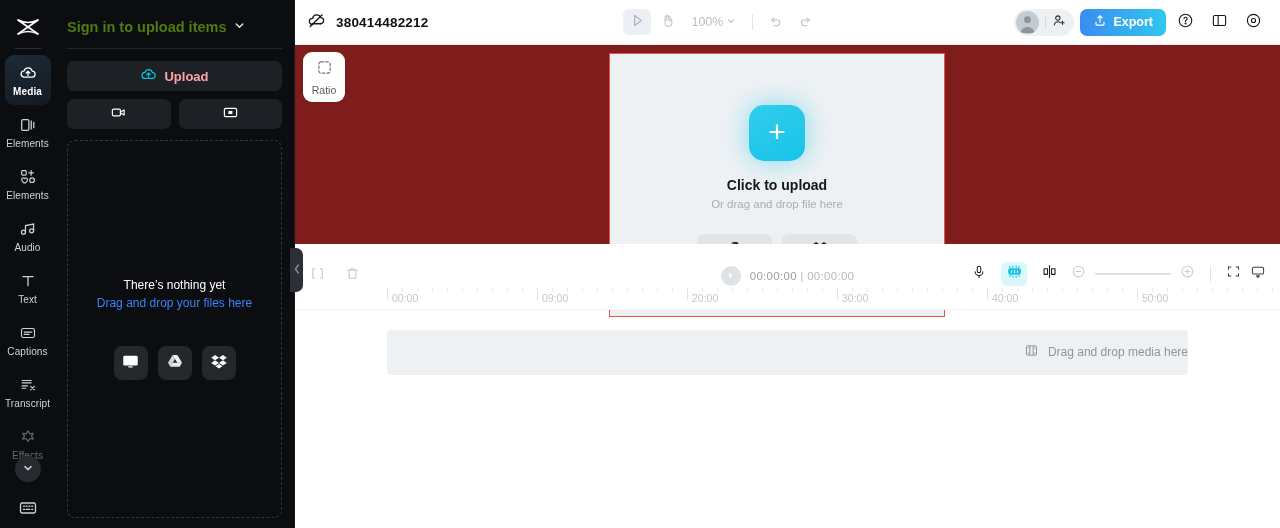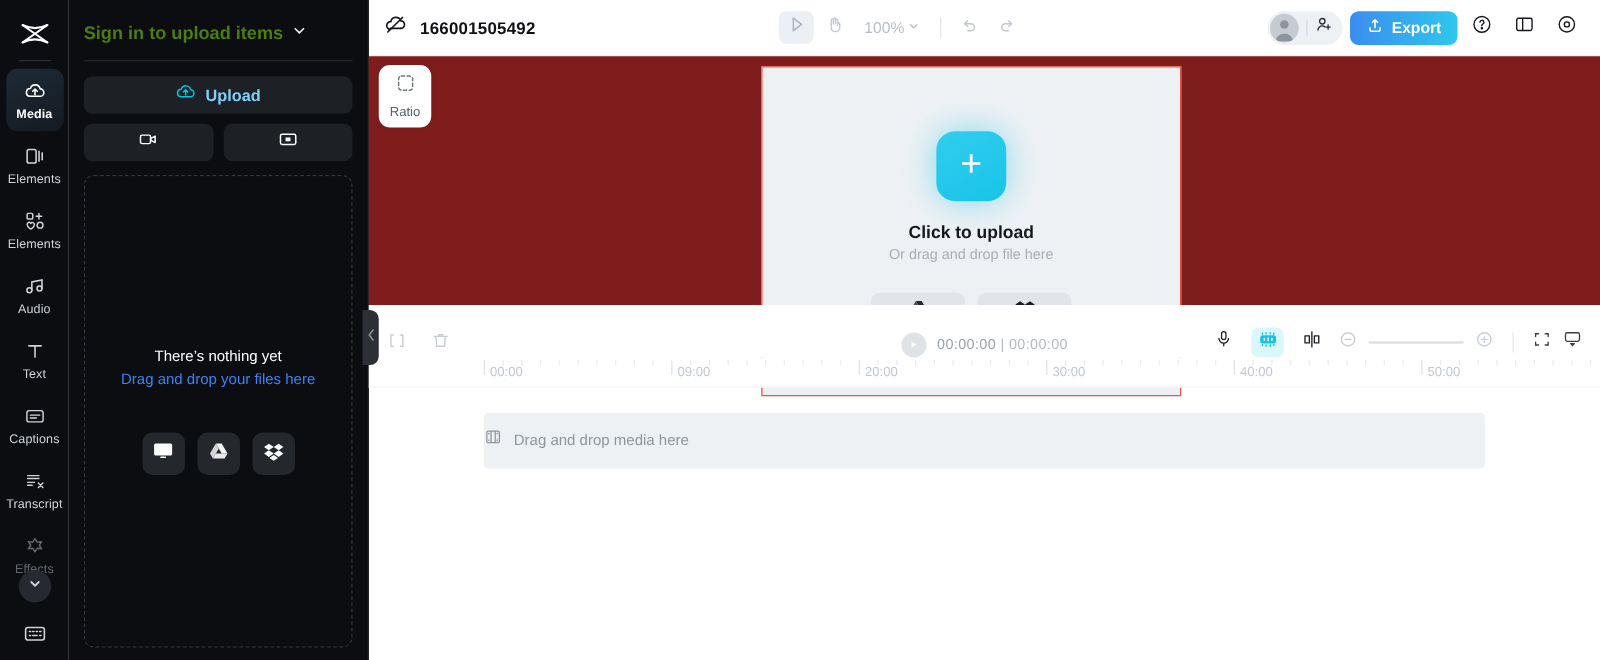--- a/index.html
+++ b/index.html
@@ -44,21 +44,21 @@
     display: flex; align-items: center; gap: 6px;
     height: 44px; padding-top: 10px;
   }
   .panel-title { font-size: 14.5px; font-weight: bold; color: #4d7c0f; }
   .panel-sep { height: 1px; background: #22252a; margin: 4px 0 12px; }
   .btn-upload {
     height: 30px; border-radius: 7px; background: #1d2025;
     display: flex; align-items: center; justify-content: center; gap: 7px;
     cursor: pointer; margin-bottom: 8px;
   }
-  .btn-upload .t { color: #7dd3fc; font-size: 13px; font-weight: bold; }
+  .btn-upload .t { color: #fca5a5; font-size: 13px; font-weight: bold; }
   .rec-row { display: flex; gap: 8px; }
   .rec-btn {
     flex: 1; height: 30px; border-radius: 7px; background: #1d2025;
     display: flex; align-items: center; justify-content: center; cursor: pointer;
   }
   .dropzone {
     position: absolute; left: 12px; right: 12px; top: 140px; bottom: 10px;
     border: 1px dashed #33363c; border-radius: 8px;
     display: flex; flex-direction: column; align-items: center; justify-content: center;
   }
@@ -172,21 +172,21 @@
     overflow: hidden; border-bottom: 1px solid #f1f3f5;
   }
   .rl { position: absolute; top: 0; height: 24px; }
   .rl .bar { position: absolute; left: 0; top: 2px; width: 1px; height: 12px; background: #dfe3e8; }
   .rl .lab { position: absolute; left: 5px; top: 6px; font-size: 10.5px; color: #c3c8cf; }
   .tick { position: absolute; top: 2px; width: 1px; height: 4px; background: #e7eaee; }
 
   .tl-body { flex: 1; background: #fff; padding: 20px 0 0 0; }
   .track {
     margin: 0 92px 0 92px; height: 45px; background: #eef1f4; border-radius: 4px;
-    display: flex; align-items: center; justify-content: flex-start; gap: 9px; cursor: pointer;
+    display: flex; align-items: center; justify-content: flex-end; gap: 9px; cursor: pointer;
   }
   .track .t { font-size: 12px; color: #8f959d; }
 </style>
 </head>
 <body>
 
 <div class="app">
 
   <div class="rail">
     <div class="rail-logo">
@@ -385,21 +385,21 @@
 
     <div class="topbar">
       <div class="proj">
         <span>
           <svg width="19" height="19" viewBox="0 0 20 20" fill="none" stroke="#15171a" stroke-width="1.4" stroke-linecap="round" stroke-linejoin="round">
             <path d="M5.6 14.3a3.3 3.3 0 0 1 .4-6.6A4.3 4.3 0 0 1 14.3 7a3.2 3.2 0 0 1 0 6.4"></path>
             <path d="M14.3 13.4H5.6"></path>
               <path d="M3.4 16.4L15.8 4.2"></path>
           </svg>
         </span>
-        <span class="proj-name">166001505492</span>
+        <span class="proj-name">380414482212</span>
       </div>
 
       <div class="tb-center">
         <div class="tb-btn sel">
           <span>
             <svg width="15" height="15" viewBox="0 0 16 16" fill="none" stroke="#aeb4bd" stroke-width="1.3" stroke-linejoin="round">
               <path d="M5 2.6l7 5.4-7 5.4z"></path>
             </svg>
           </span>
         </div>

